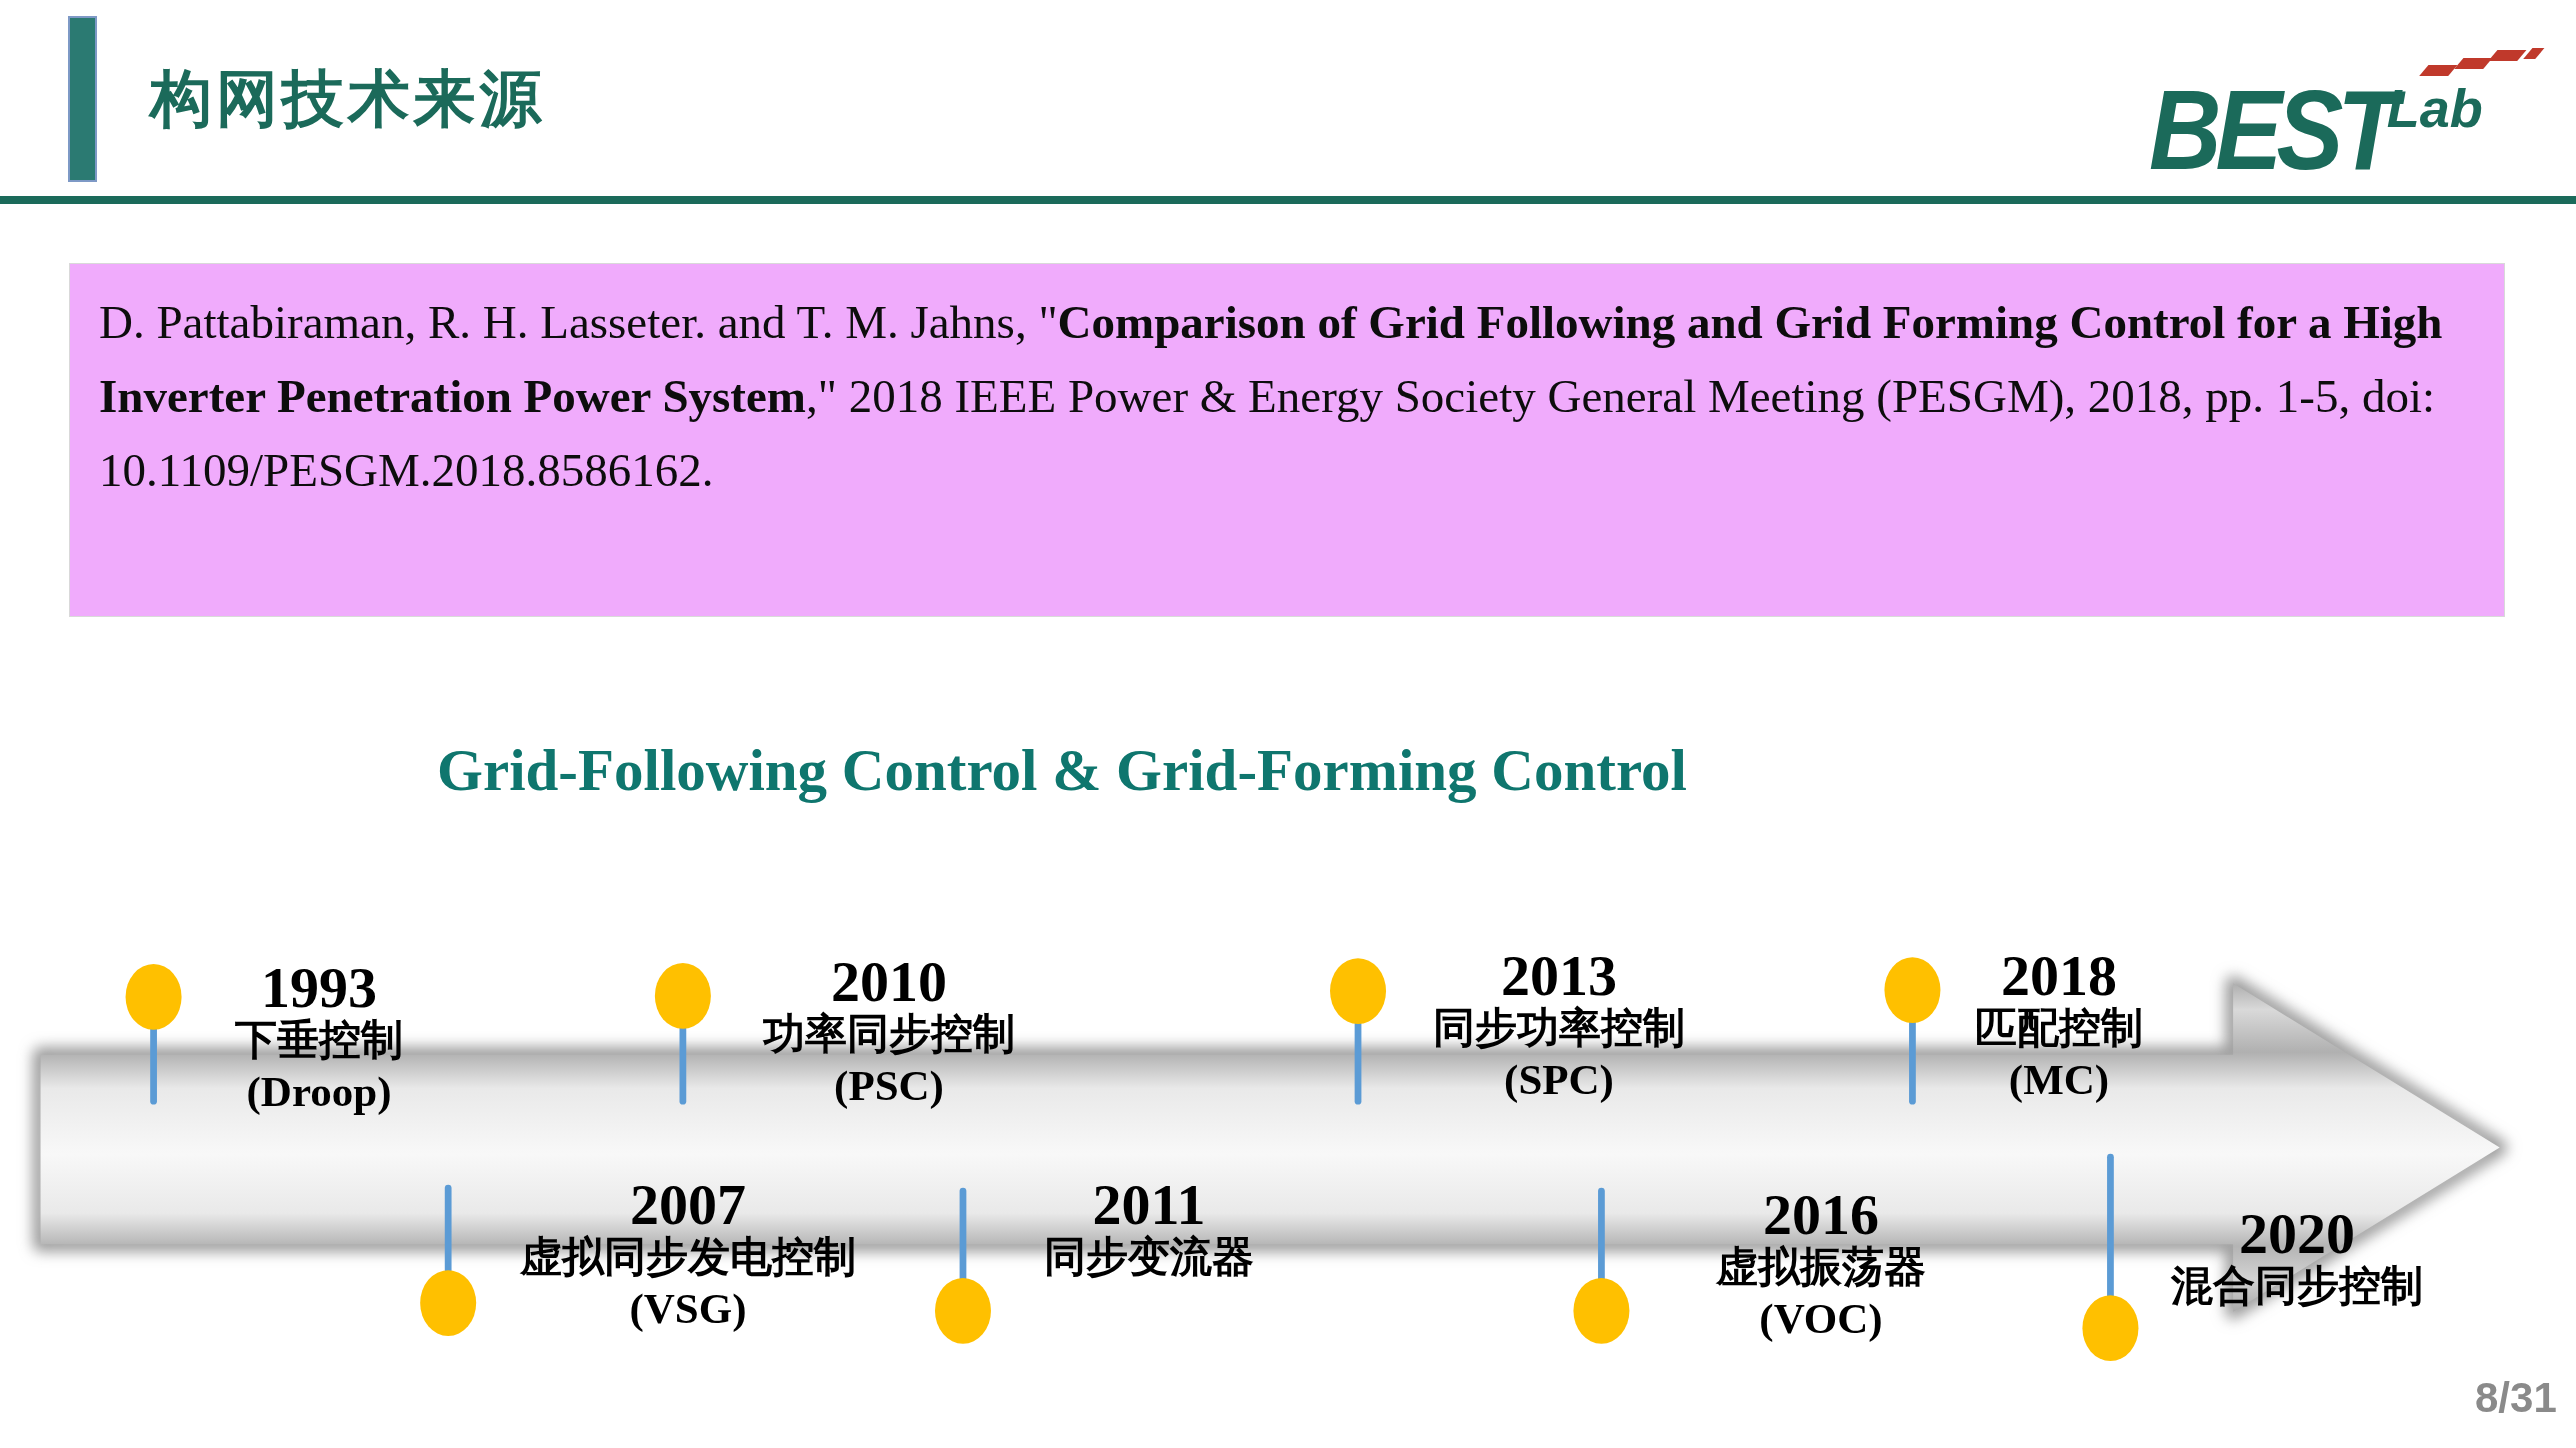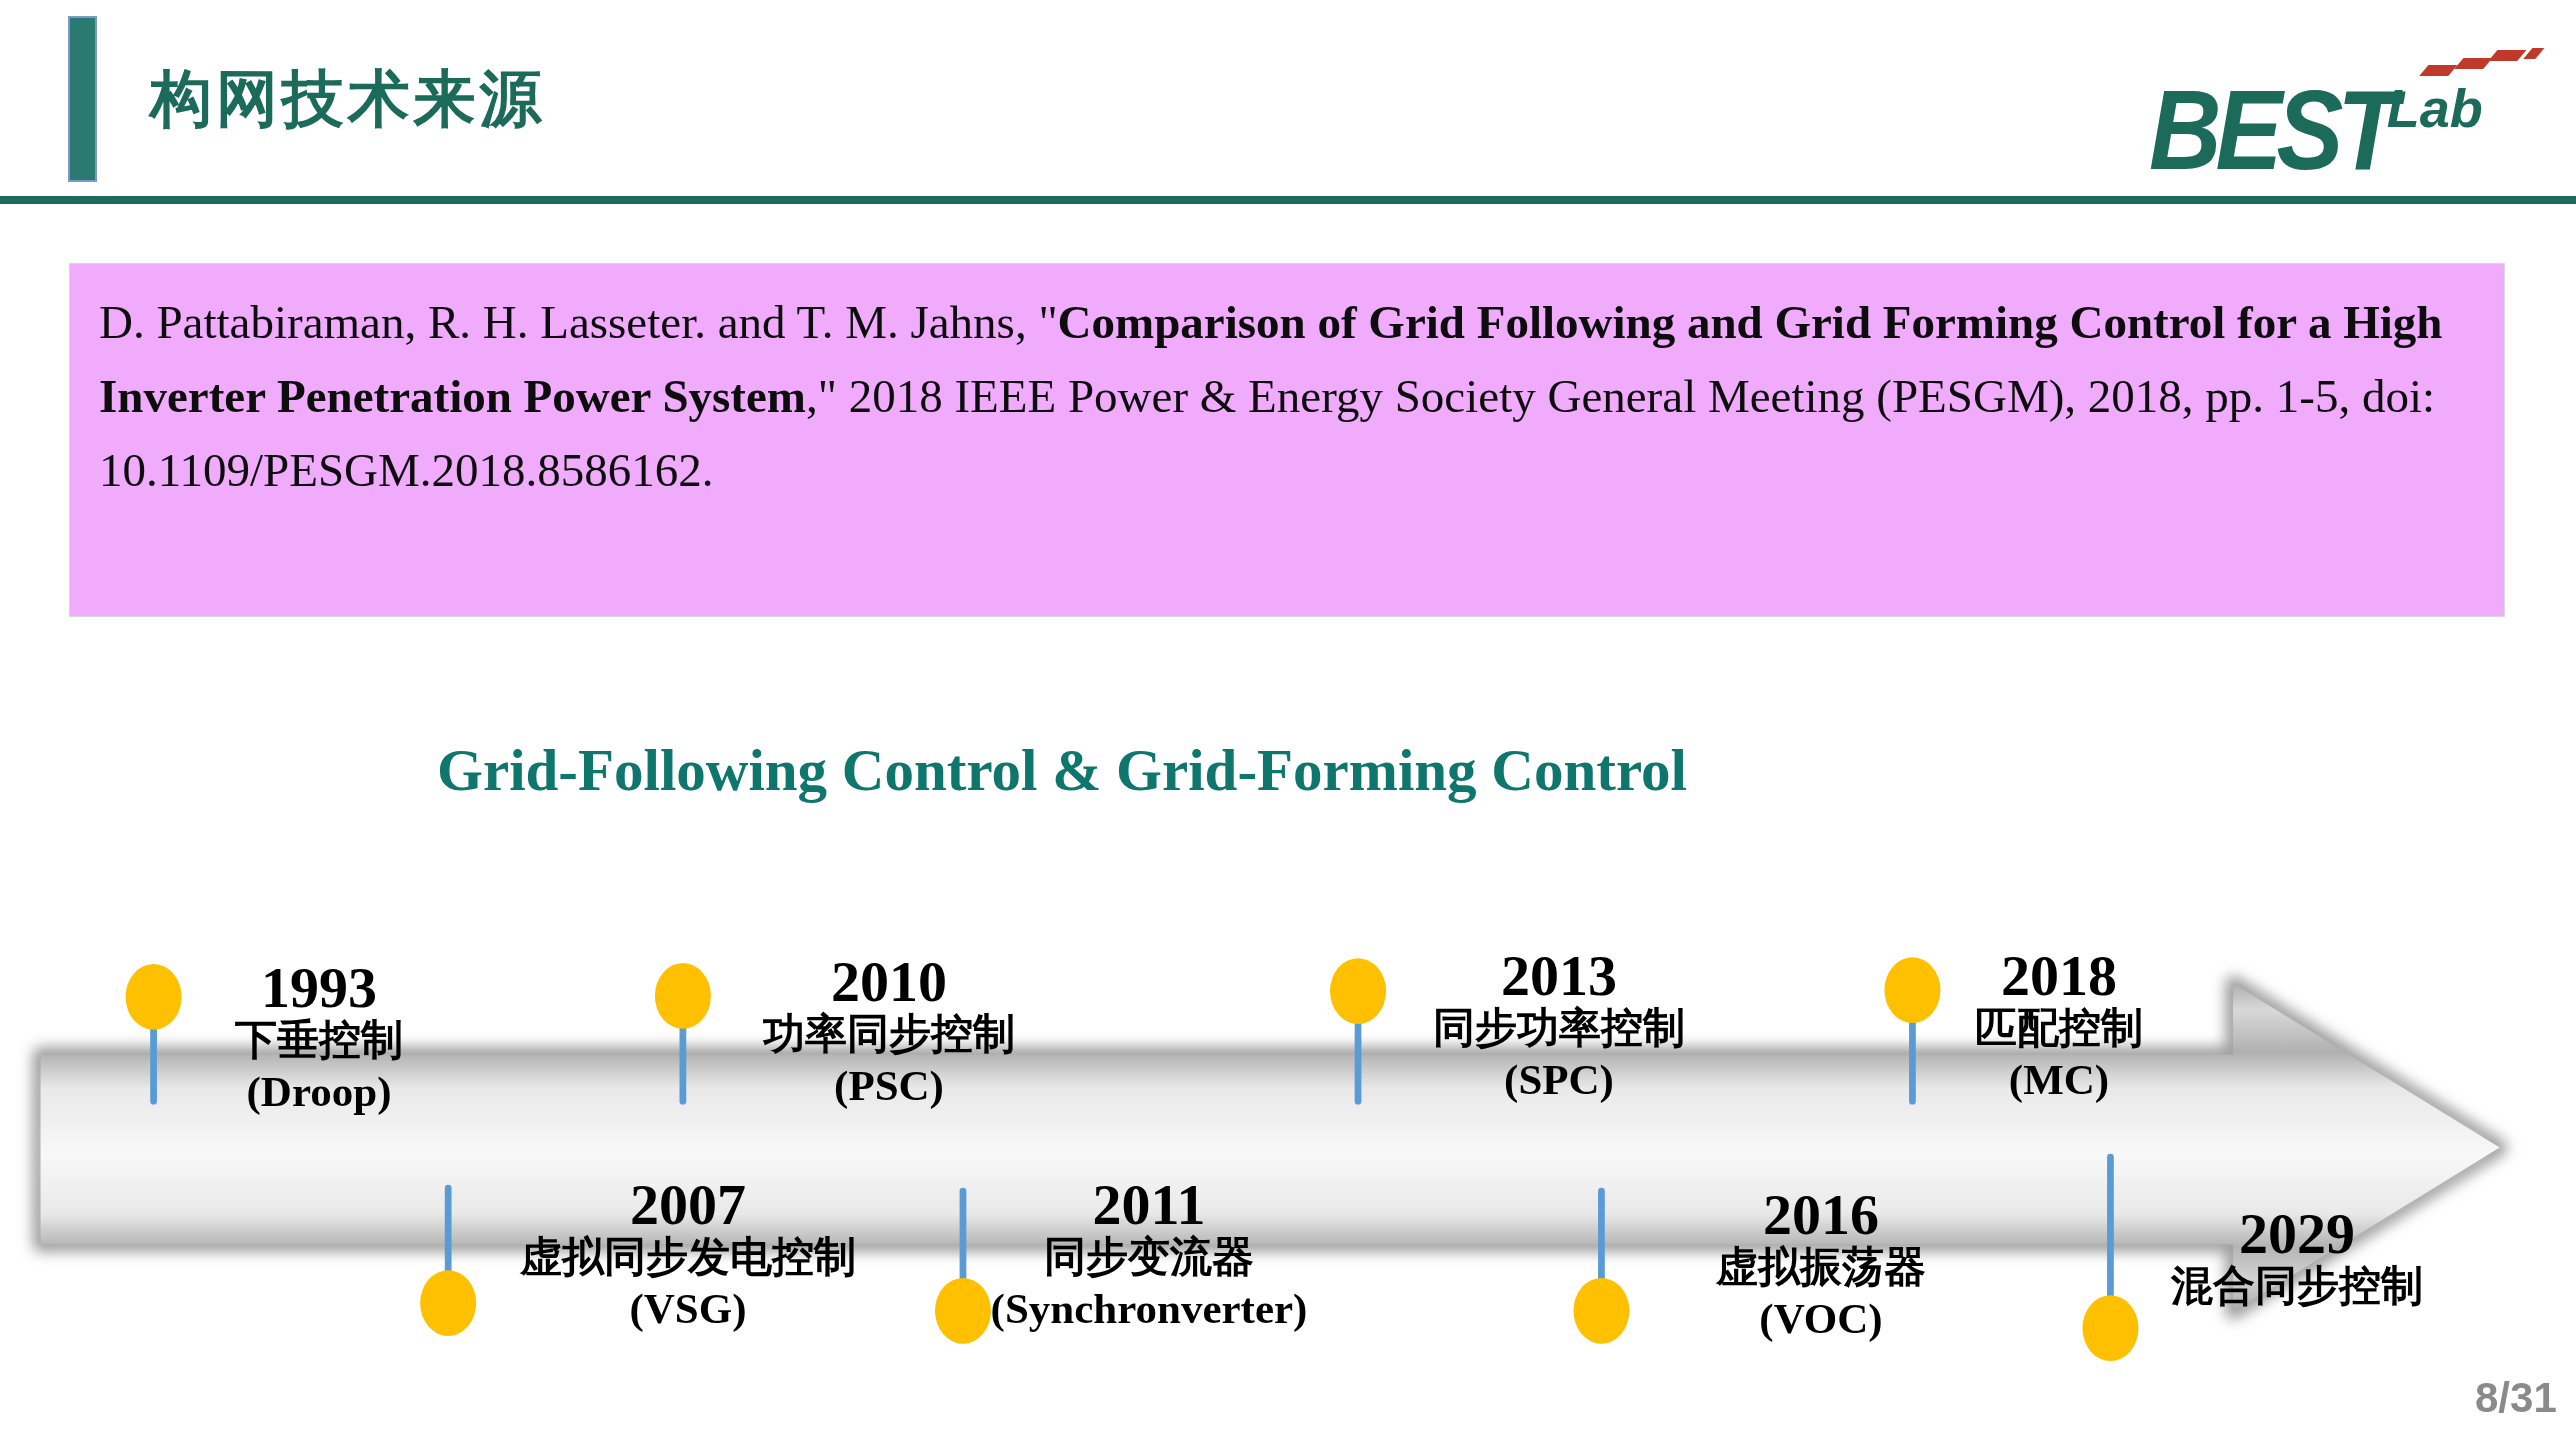--- a/index.html
+++ b/index.html
@@ -133,38 +133,37 @@
         <div class="event-code">(VSG)</div>
       </div>
       <div class="event-label top" style="left: 889px; top: 956px;">
         <div class="event-year">2010</div>
         <div class="event-name">功率同步控制</div>
         <div class="event-code">(PSC)</div>
       </div>
       <div class="event-label bottom" style="left: 1149px; top: 1179px;">
         <div class="event-year">2011</div>
         <div class="event-name">同步变流器</div>
-        <div class="event-code">(Synchronverter)</div>
       </div>
       <div class="event-label top" style="left: 1559px; top: 950px;">
         <div class="event-year">2013</div>
         <div class="event-name">同步功率控制</div>
         <div class="event-code">(SPC)</div>
       </div>
       <div class="event-label bottom" style="left: 1821px; top: 1189px;">
         <div class="event-year">2016</div>
         <div class="event-name">虚拟振荡器</div>
         <div class="event-code">(VOC)</div>
       </div>
       <div class="event-label top" style="left: 2059px; top: 950px;">
         <div class="event-year">2018</div>
         <div class="event-name">匹配控制</div>
         <div class="event-code">(MC)</div>
       </div>
       <div class="event-label bottom" style="left: 2297px; top: 1208px;">
-        <div class="event-year">2029</div>
+        <div class="event-year">2020</div>
         <div class="event-name">混合同步控制</div>
       </div>
     </div>
 
   <div class="page-number">8/31</div>
 </div>
 
 
 </body></html>

